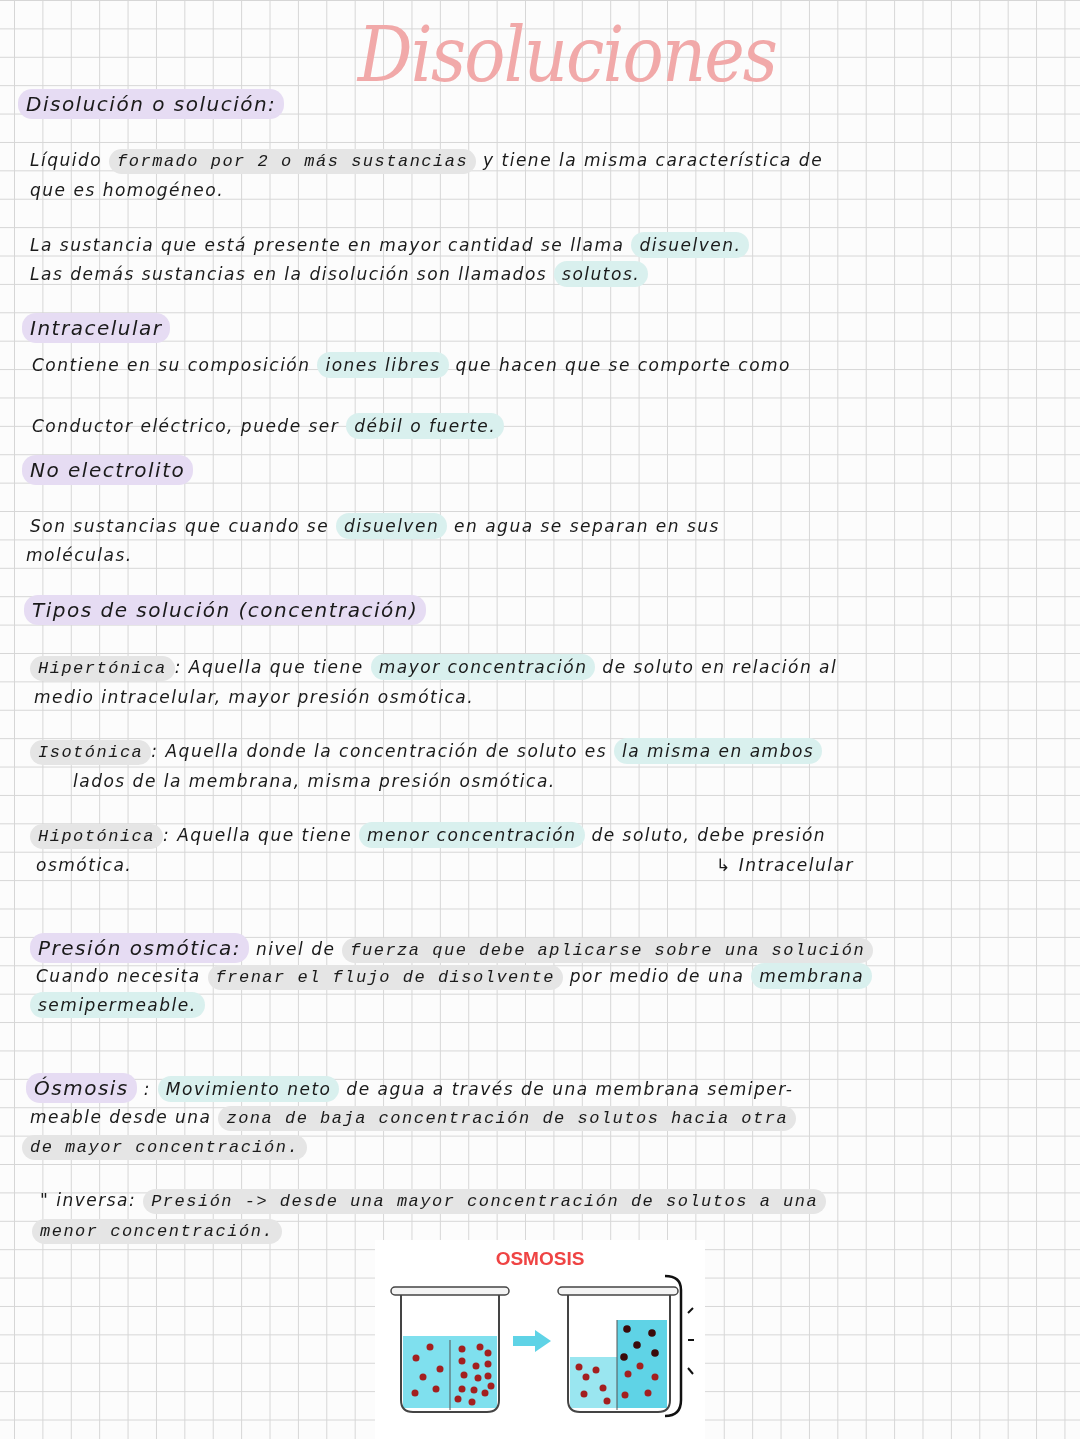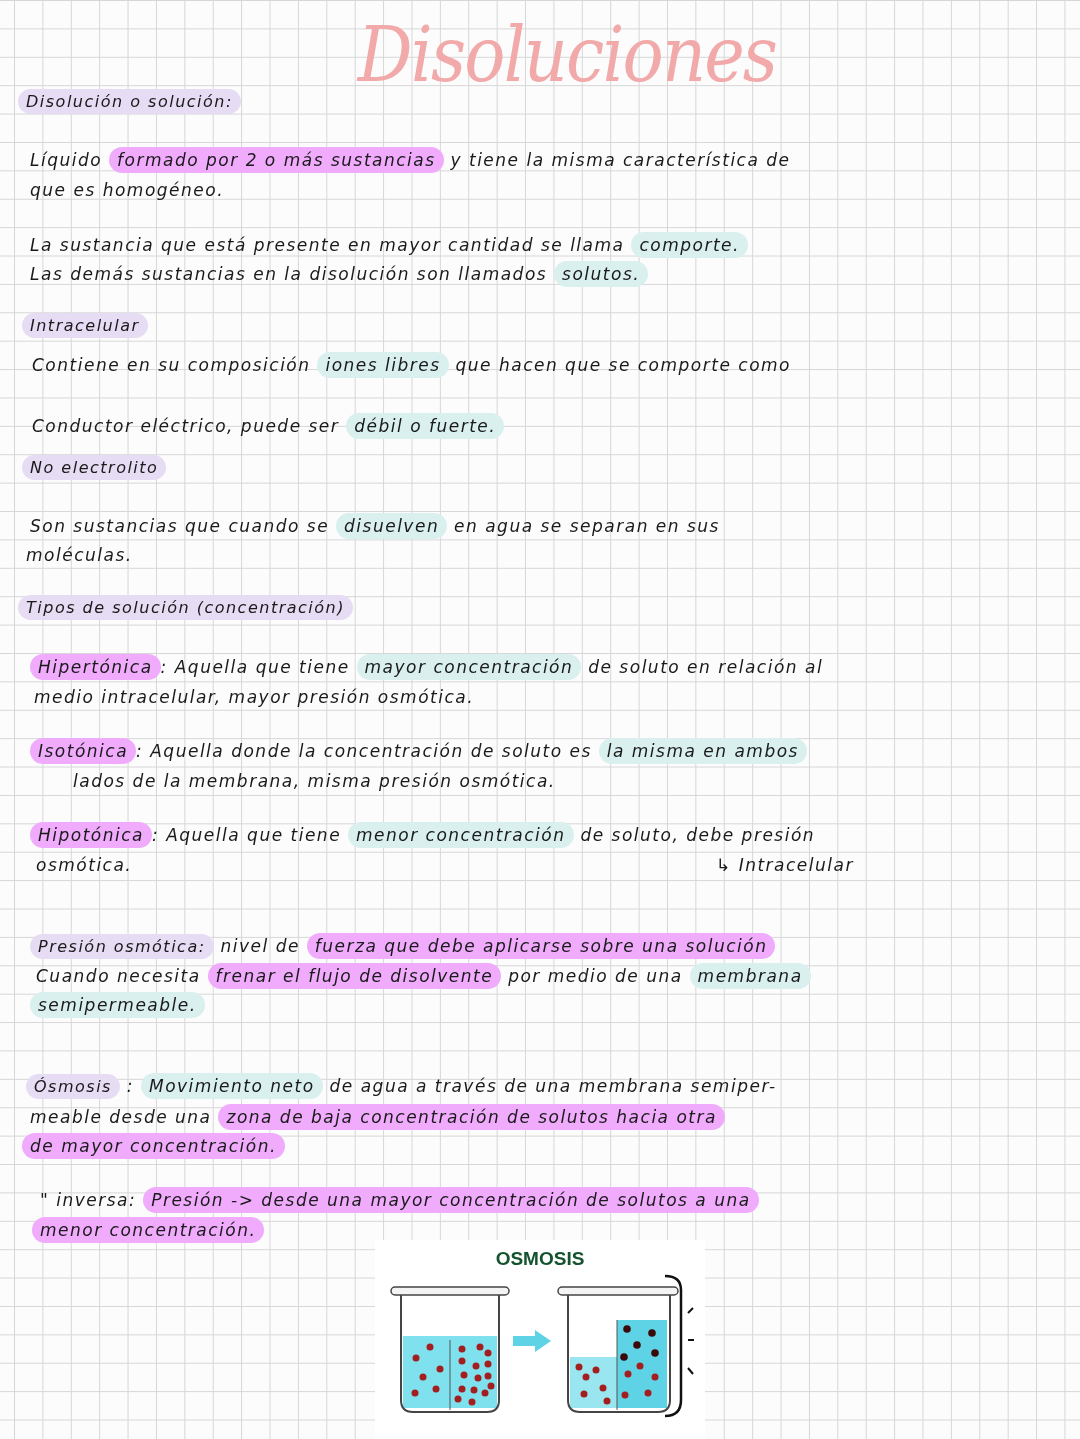--- a/index.html
+++ b/index.html
@@ -16,40 +16,40 @@
   }
   .title{
     position:absolute;left:0;width:1080px;top:0;text-align:center;
     font-family:"DejaVu Serif", serif;font-style:italic;font-size:76px;
     color:#f1a9a9;letter-spacing:-2px;transform:scaleX(0.9);padding-left:60px;box-sizing:border-box;
     line-height:110px;
   }
   .line{position:absolute;font-size:17px;letter-spacing:1.5px;white-space:nowrap;font-style:italic;}
   .hl{border-radius:14px;padding:3px 8px;}
   .purple{background:#e6dcf3;}
-  .green{background:#f0abfc;}
+  .green{background:#e5e5e5;font-family:Liberation Mono, monospace;}
   .teal{background:#d9f0ee;}
-  .head{font-size:16px;}
+  .head{font-size:20px;}
   .diagram{position:absolute;left:375px;top:1240px;width:330px;height:199px;background:#ffffff;}
-  .diagram-title{position:absolute;top:8px;left:0;width:100%;text-align:center;font-family:"Liberation Sans",sans-serif;font-weight:bold;font-size:19px;color:#14532d;}
+  .diagram-title{position:absolute;top:8px;left:0;width:100%;text-align:center;font-family:"Liberation Sans",sans-serif;font-weight:bold;font-size:19px;color:#ef4444;}
 </style>
 </head>
 <body>
 
 <div class="title">Disoluciones</div>
 
 <div class="line head" style="left:18px;top:92px;">
   <span class="hl purple">Disolución o solución:</span>
 </div>
 <div class="line" style="left:30px;top:150px;">
   <span>Líquido </span><span class="hl green">formado por 2 o más sustancias</span><span> y tiene la misma característica de</span>
 </div>
 <div class="line" style="left:30px;top:180px;">que es homogéneo.</div>
 <div class="line" style="left:30px;top:235px;">
-  <span>La sustancia que está presente en mayor cantidad se llama </span><span class="hl teal">comporte.</span>
+  <span>La sustancia que está presente en mayor cantidad se llama </span><span class="hl teal">disuelven.</span>
 </div>
 <div class="line" style="left:30px;top:264px;">
   <span>Las demás sustancias en la disolución son llamados </span><span class="hl teal">solutos.</span>
 </div>
 
 <div class="line head" style="left:22px;top:316px;">
   <span class="hl purple">Intracelular</span>
 </div>
 <div class="line" style="left:32px;top:355px;">
   <span>Contiene en su composición </span><span class="hl teal">iones libres</span><span> que hacen que se comporte como</span>
@@ -59,21 +59,21 @@
 </div>
 
 <div class="line head" style="left:22px;top:458px;">
   <span class="hl purple">No electrolito</span>
 </div>
 <div class="line" style="left:30px;top:516px;">
   <span>Son sustancias que cuando se </span><span class="hl teal">disuelven</span><span> en agua se separan en sus</span>
 </div>
 <div class="line" style="left:26px;top:545px;">moléculas.</div>
 
-<div class="line head" style="left:18px;top:598px;">
+<div class="line head" style="left:24px;top:598px;">
   <span class="hl purple">Tipos de solución (concentración)</span>
 </div>
 
 <div class="line" style="left:30px;top:657px;">
   <span class="hl green">Hipertónica</span><span>: Aquella que tiene </span><span class="hl teal">mayor concentración</span><span> de soluto en relación al</span>
 </div>
 <div class="line" style="left:34px;top:687px;">medio intracelular, mayor presión osmótica.</div>
 
 <div class="line" style="left:30px;top:741px;">
   <span class="hl green">Isotónica</span><span>: Aquella donde la concentración de soluto es </span><span class="hl teal">la misma en ambos</span>

